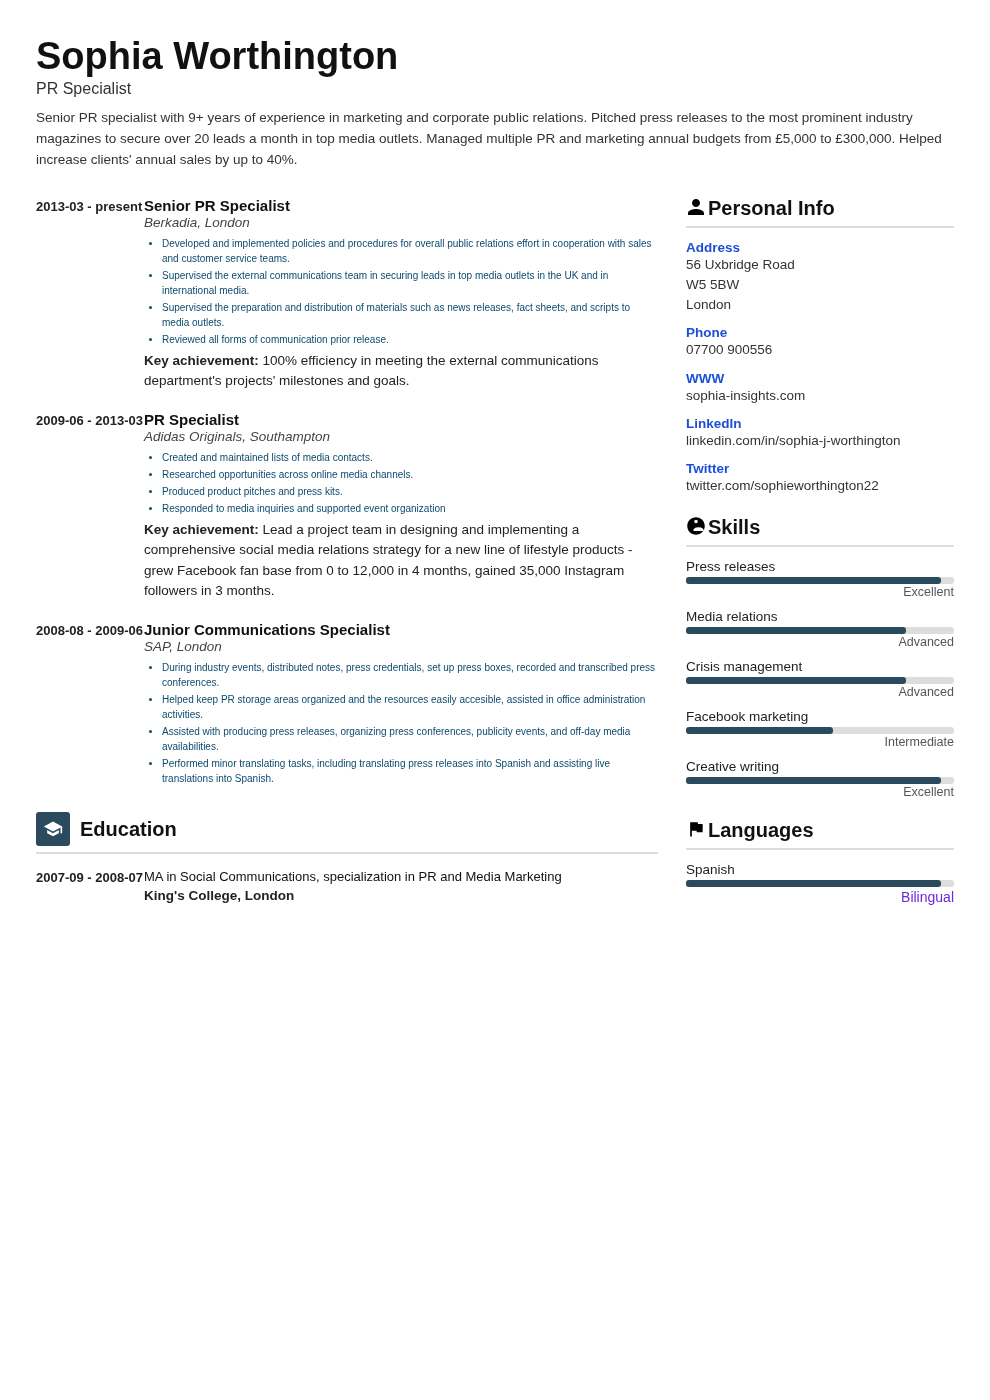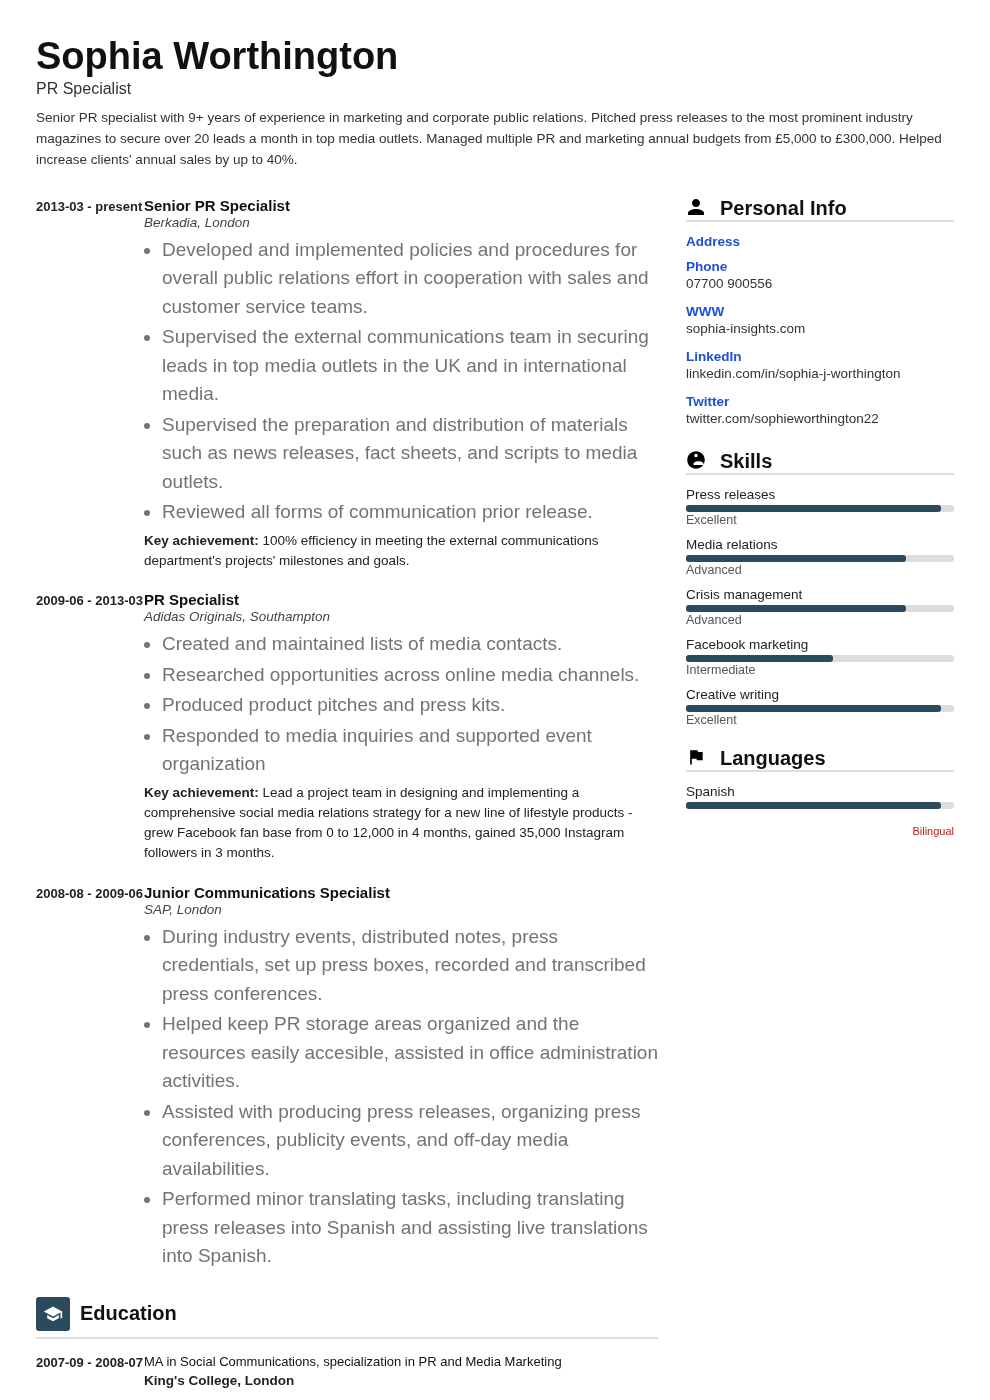--- a/index.html
+++ b/index.html
@@ -50,53 +50,54 @@
     }
     .section-header .icon-box svg { fill: #fff; }
     .section-header h2 { font-size: 20px; font-weight: 700; color: #111; }
 
     .exp-entry { display: flex; gap: 0; margin-bottom: 20px; }
     .exp-dates { width: 108px; flex-shrink: 0; font-size: 13px; font-weight: 700; color: #222; padding-top: 0; line-height: 1.5; }
     .exp-body { flex: 1; }
     .exp-body h3 { font-size: 15px; font-weight: 700; color: #111; margin-bottom: 1px; }
     .exp-body .company { font-style: italic; font-size: 13.5px; color: #444; margin-bottom: 6px; }
     .exp-body ul { padding-left: 18px; margin-bottom: 4px; }
-    .exp-body ul li { font-size: 19px; color: #737373; line-height: 1.5; margin-bottom: 2px; }
+    .exp-body ul li { font-size: 10px; color: #0c4a6e; line-height: 1.5; margin-bottom: 2px; }
     .exp-body .achievement { font-size: 13.5px; color: #222; line-height: 1.5; margin-top: 3px; }
     .exp-body .achievement strong { font-weight: 700; }
 
     .edu-entry { display: flex; gap: 0; margin-bottom: 14px; }
     .edu-dates { width: 108px; flex-shrink: 0; font-size: 13px; font-weight: 700; color: #222; line-height: 1.5; }
     .edu-body h3 { font-size: 13px; font-weight: 400; color: #111; margin-bottom: 2px; line-height: 1.4; }
     .edu-body .school { font-size: 13.5px; font-weight: 700; color: #222; }
 
     
     .right-section { margin-bottom: 20px; }
     .right-section-header {
-      display: flex; align-items: center; gap: 14px;
+      display: flex; align-items: center; gap: 2px;
       border-bottom: 2px solid #ddd;
+      padding-bottom: 6px;
       margin-bottom: 12px;
     }
     .right-section-header h2 { font-size: 20px; font-weight: 700; color: #111; }
 
     .info-block { margin-bottom: 10px; }
     .info-block .label { font-size: 13.5px; font-weight: 700; color: #1d4ed8; }
     .info-block .value { font-size: 13.5px; color: #333; line-height: 1.5; }
 
     .skill-item { margin-bottom: 10px; }
     .skill-item .skill-name { font-size: 13.5px; color: #222; margin-bottom: 3px; }
     .skill-bar-bg { height: 7px; background: #ddd; border-radius: 3px; width: 100%; }
     .skill-bar-fill { height: 7px; background: #2b4a5e; border-radius: 3px; }
-    .skill-level { font-size: 12.5px; color: #555; margin-top: 1px; }
+    .skill-level { font-size: 12.5px; color: #555; text-align: right; margin-top: 1px; }
 
     .lang-item { margin-bottom: 10px; }
     .lang-item .lang-name { font-size: 13.5px; color: #222; margin-bottom: 3px; }
     .lang-bar-bg { height: 7px; background: #ddd; border-radius: 3px; width: 100%; }
     .lang-bar-fill { height: 7px; background: #2b4a5e; border-radius: 3px; }
-    .lang-level { font-size: 11px; color: #b91c1c; text-align: right; margin-top: 16px; }
+    .lang-level { font-size: 14px; color: #6d28d9; text-align: right; margin-top: 2px; }
   </style>
 </head>
 <body>
 
 <div class="page">
 
   <div class="header">
     <h1>Sophia Worthington</h1>
     <div class="title">PR Specialist</div>
     <div class="summary">Senior PR specialist with 9+ years of experience in marketing and corporate public relations. Pitched press releases to the most prominent industry magazines to secure over 20 leads a month in top media outlets. Managed multiple PR and marketing annual budgets from £5,000 to £300,000. Helped increase clients' annual sales by up to 40%.</div>
@@ -192,20 +193,21 @@
           <div class="icon-box">
             <svg width="20" height="20" viewBox="0 0 24 24" xmlns="http://www.w3.org/2000/svg">
               <path d="M12 12c2.7 0 4.8-2.1 4.8-4.8S14.7 2.4 12 2.4 7.2 4.5 7.2 7.2 9.3 12 12 12zm0 2.4c-3.2 0-9.6 1.6-9.6 4.8v2.4h19.2v-2.4c0-3.2-6.4-4.8-9.6-4.8z"></path>
             </svg>
           </div>
           <h2>Personal Info</h2>
         </div>
 
         <div class="info-block">
           <div class="label">Address</div>
+          <div class="value">56 Uxbridge Road<br>W5 5BW<br>London</div>
         </div>
         <div class="info-block">
           <div class="label">Phone</div>
           <div class="value">07700 900556</div>
         </div>
         <div class="info-block">
           <div class="label">WWW</div>
           <div class="value">sophia-insights.com</div>
         </div>
         <div class="info-block">

